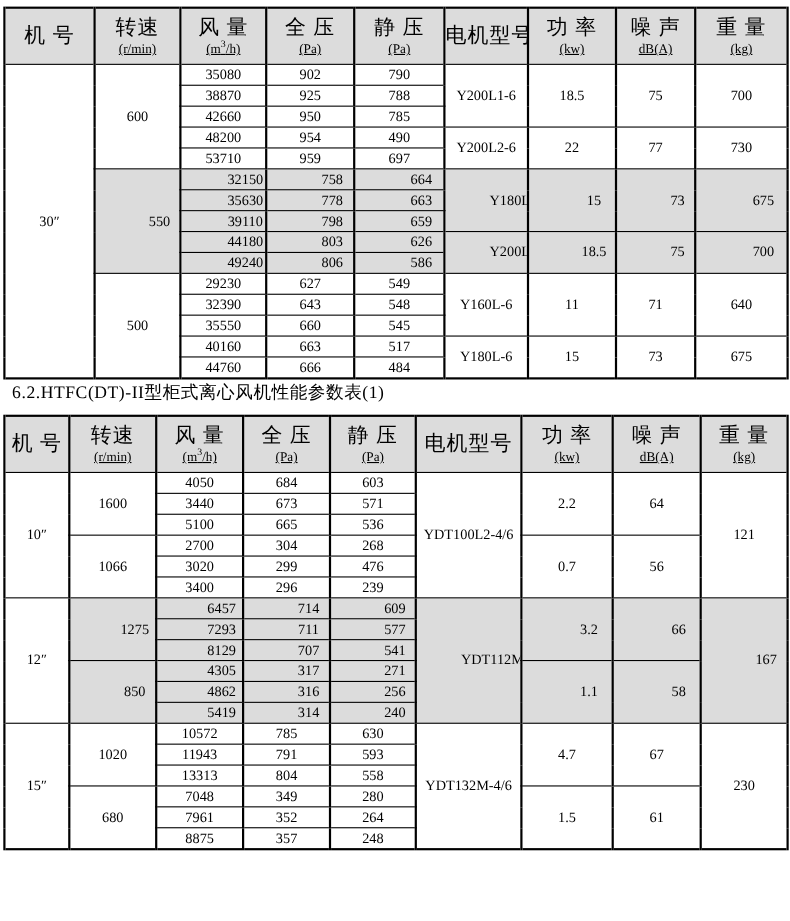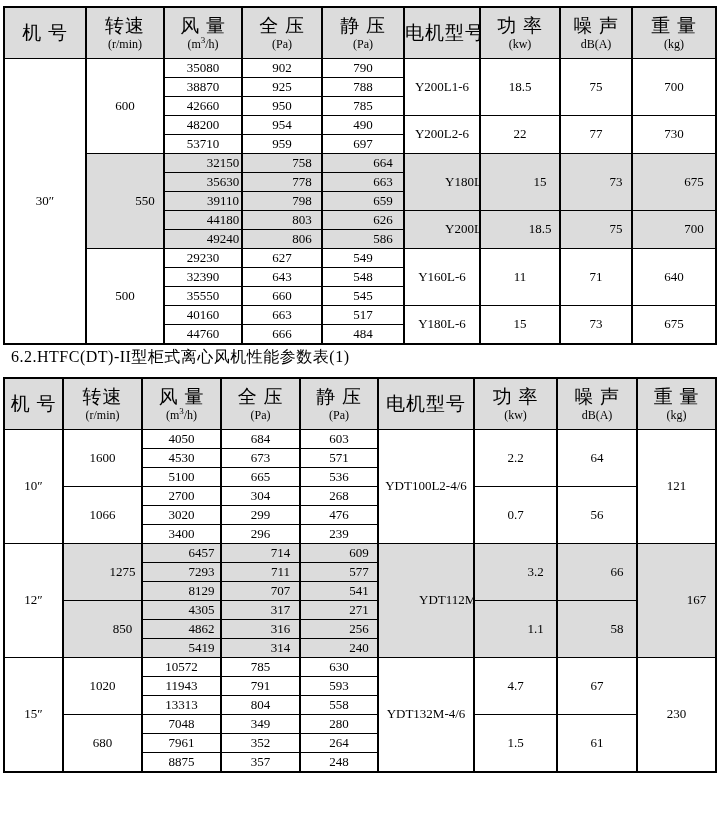--- a/index.html
+++ b/index.html
@@ -60,20 +60,21 @@
     background: var(--shade, #dcdcdc);
     padding-left: 40px;
   }
   .hlabel {
     font-size: 19px;
     letter-spacing: 1px;
   }
   .hunit {
     font-size: 12px;
     letter-spacing: 0;
+    text-decoration: underline;
   }
   .hunit sup {
     font-size: 9px;
     line-height: 0;
   }
 </style>
 </head>
 <body>
 
 <div class="doc">
@@ -294,21 +295,21 @@
           <td rowspan="3">1600</td>
           <td>4050</td>
           <td>684</td>
           <td>603</td>
           <td rowspan="6">YDT100L2-4/6</td>
           <td rowspan="3">2.2</td>
           <td rowspan="3">64</td>
           <td rowspan="6">121</td>
         </tr>
         <tr>
-          <td>4530</td>
+          <td>3440</td>
           <td>673</td>
           <td>571</td>
         </tr>
         <tr>
           <td>5100</td>
           <td>665</td>
           <td>536</td>
         </tr>
         <tr>
           <td rowspan="3">1066</td>

